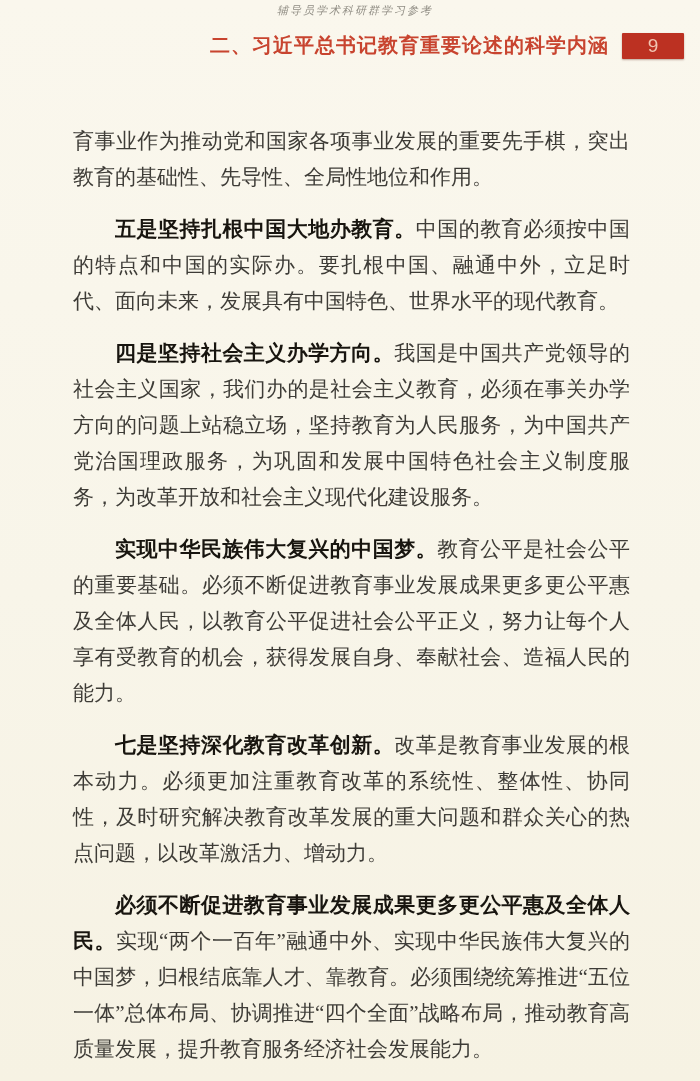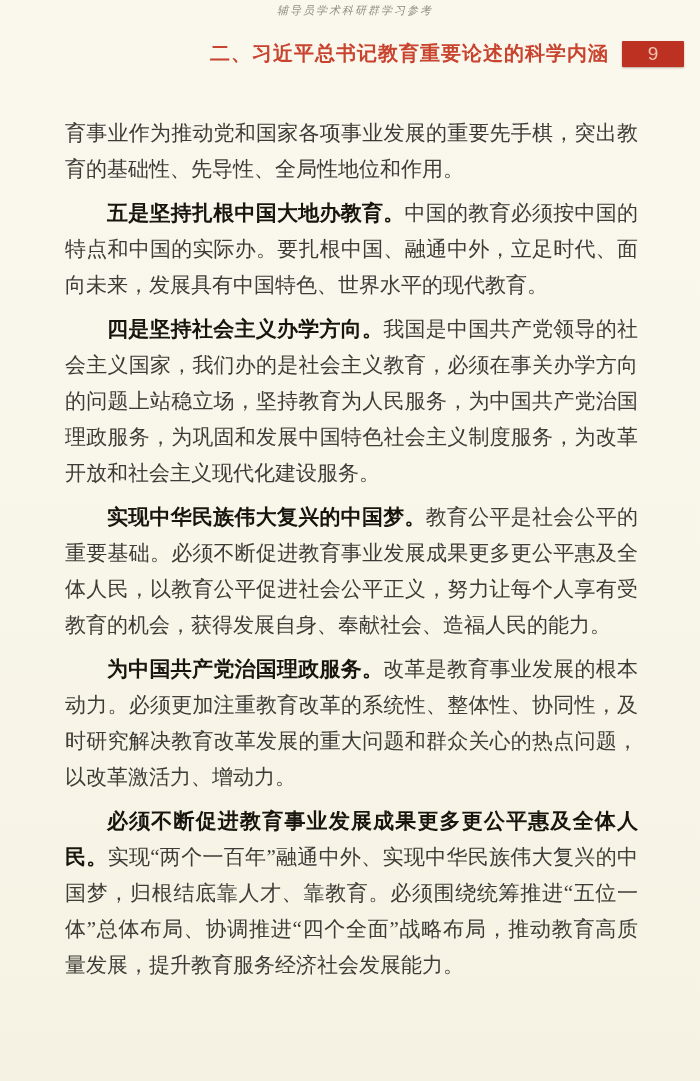--- a/index.html
+++ b/index.html
@@ -12,21 +12,21 @@
   }
   .watermark {
     position:absolute; top:3px; left:10px; right:0;
     text-align:center;
     font-size:11px; letter-spacing:2px;
     color:#8f8c83; font-style:italic;
     font-family:"DejaVu Serif", serif;
   }
   .header {
     position:absolute; top:32px; right:16px;
-    display:flex; align-items:center; gap:13px;margin-top:8px;
+    display:flex; align-items:center; gap:13px;
   }
   .header-title {
     color:#c8442f;
     font-family:"Liberation Sans", sans-serif;
     font-weight:bold;
     font-size:20px;
     letter-spacing:1px;
     white-space:nowrap;
   }
   .page-num-box {
@@ -39,21 +39,21 @@
     border-radius:1px;
     box-shadow:0 1px 2px rgba(80,20,10,0.35);
   }
   .body-text {
     position:absolute; top:107px; left:57px; width:589px;
     font-size:21px; line-height:36px;
     color:#3e3c37;
     text-align:justify;
     text-justify:inter-ideograph;
   }
-  .body-text p { margin:8px; }
+  .body-text p { margin:16px; }
   .body-text p.indent { text-indent:2em; }
   .lead { font-weight:bold; color:#18150f; }
 </style>
 </head>
 <body>
 
 <div class="page">
 
   <div class="watermark">辅导员学术科研群学习参考</div>
 
@@ -62,17 +62,17 @@
     <div class="page-num-box">
       <span>9</span>
     </div>
   </div>
 
   <div class="body-text">
       <p><span>育事业作为推动党和国家各项事业发展的重要先手棋，突出教育的基础性、先导性、全局性地位和作用。</span></p>
       <p class="indent"><span class="lead">五是坚持扎根中国大地办教育。</span><span>中国的教育必须按中国的特点和中国的实际办。要扎根中国、融通中外，立足时代、面向未来，发展具有中国特色、世界水平的现代教育。</span></p>
       <p class="indent"><span class="lead">四是坚持社会主义办学方向。</span><span>我国是中国共产党领导的社会主义国家，我们办的是社会主义教育，必须在事关办学方向的问题上站稳立场，坚持教育为人民服务，为中国共产党治国理政服务，为巩固和发展中国特色社会主义制度服务，为改革开放和社会主义现代化建设服务。</span></p>
       <p class="indent"><span class="lead">实现中华民族伟大复兴的中国梦。</span><span>教育公平是社会公平的重要基础。必须不断促进教育事业发展成果更多更公平惠及全体人民，以教育公平促进社会公平正义，努力让每个人享有受教育的机会，获得发展自身、奉献社会、造福人民的能力。</span></p>
-      <p class="indent"><span class="lead">为中国共产党治国理政服务。</span><span>改革是教育事业发展的根本动力。必须更加注重教育改革的系统性、整体性、协同性，及时研究解决教育改革发展的重大问题和群众关心的热点问题，以改革激活力、增动力。</span></p>
+      <p class="indent"><span class="lead">七是坚持深化教育改革创新。</span><span>改革是教育事业发展的根本动力。必须更加注重教育改革的系统性、整体性、协同性，及时研究解决教育改革发展的重大问题和群众关心的热点问题，以改革激活力、增动力。</span></p>
       <p class="indent"><span class="lead">必须不断促进教育事业发展成果更多更公平惠及全体人民。</span><span>实现“两个一百年”融通中外、实现中华民族伟大复兴的中国梦，归根结底靠人才、靠教育。必须围绕统筹推进“五位一体”总体布局、协调推进“四个全面”战略布局，推动教育高质量发展，提升教育服务经济社会发展能力。</span></p>
     </div>
 
 </div>
 
 </body></html>

